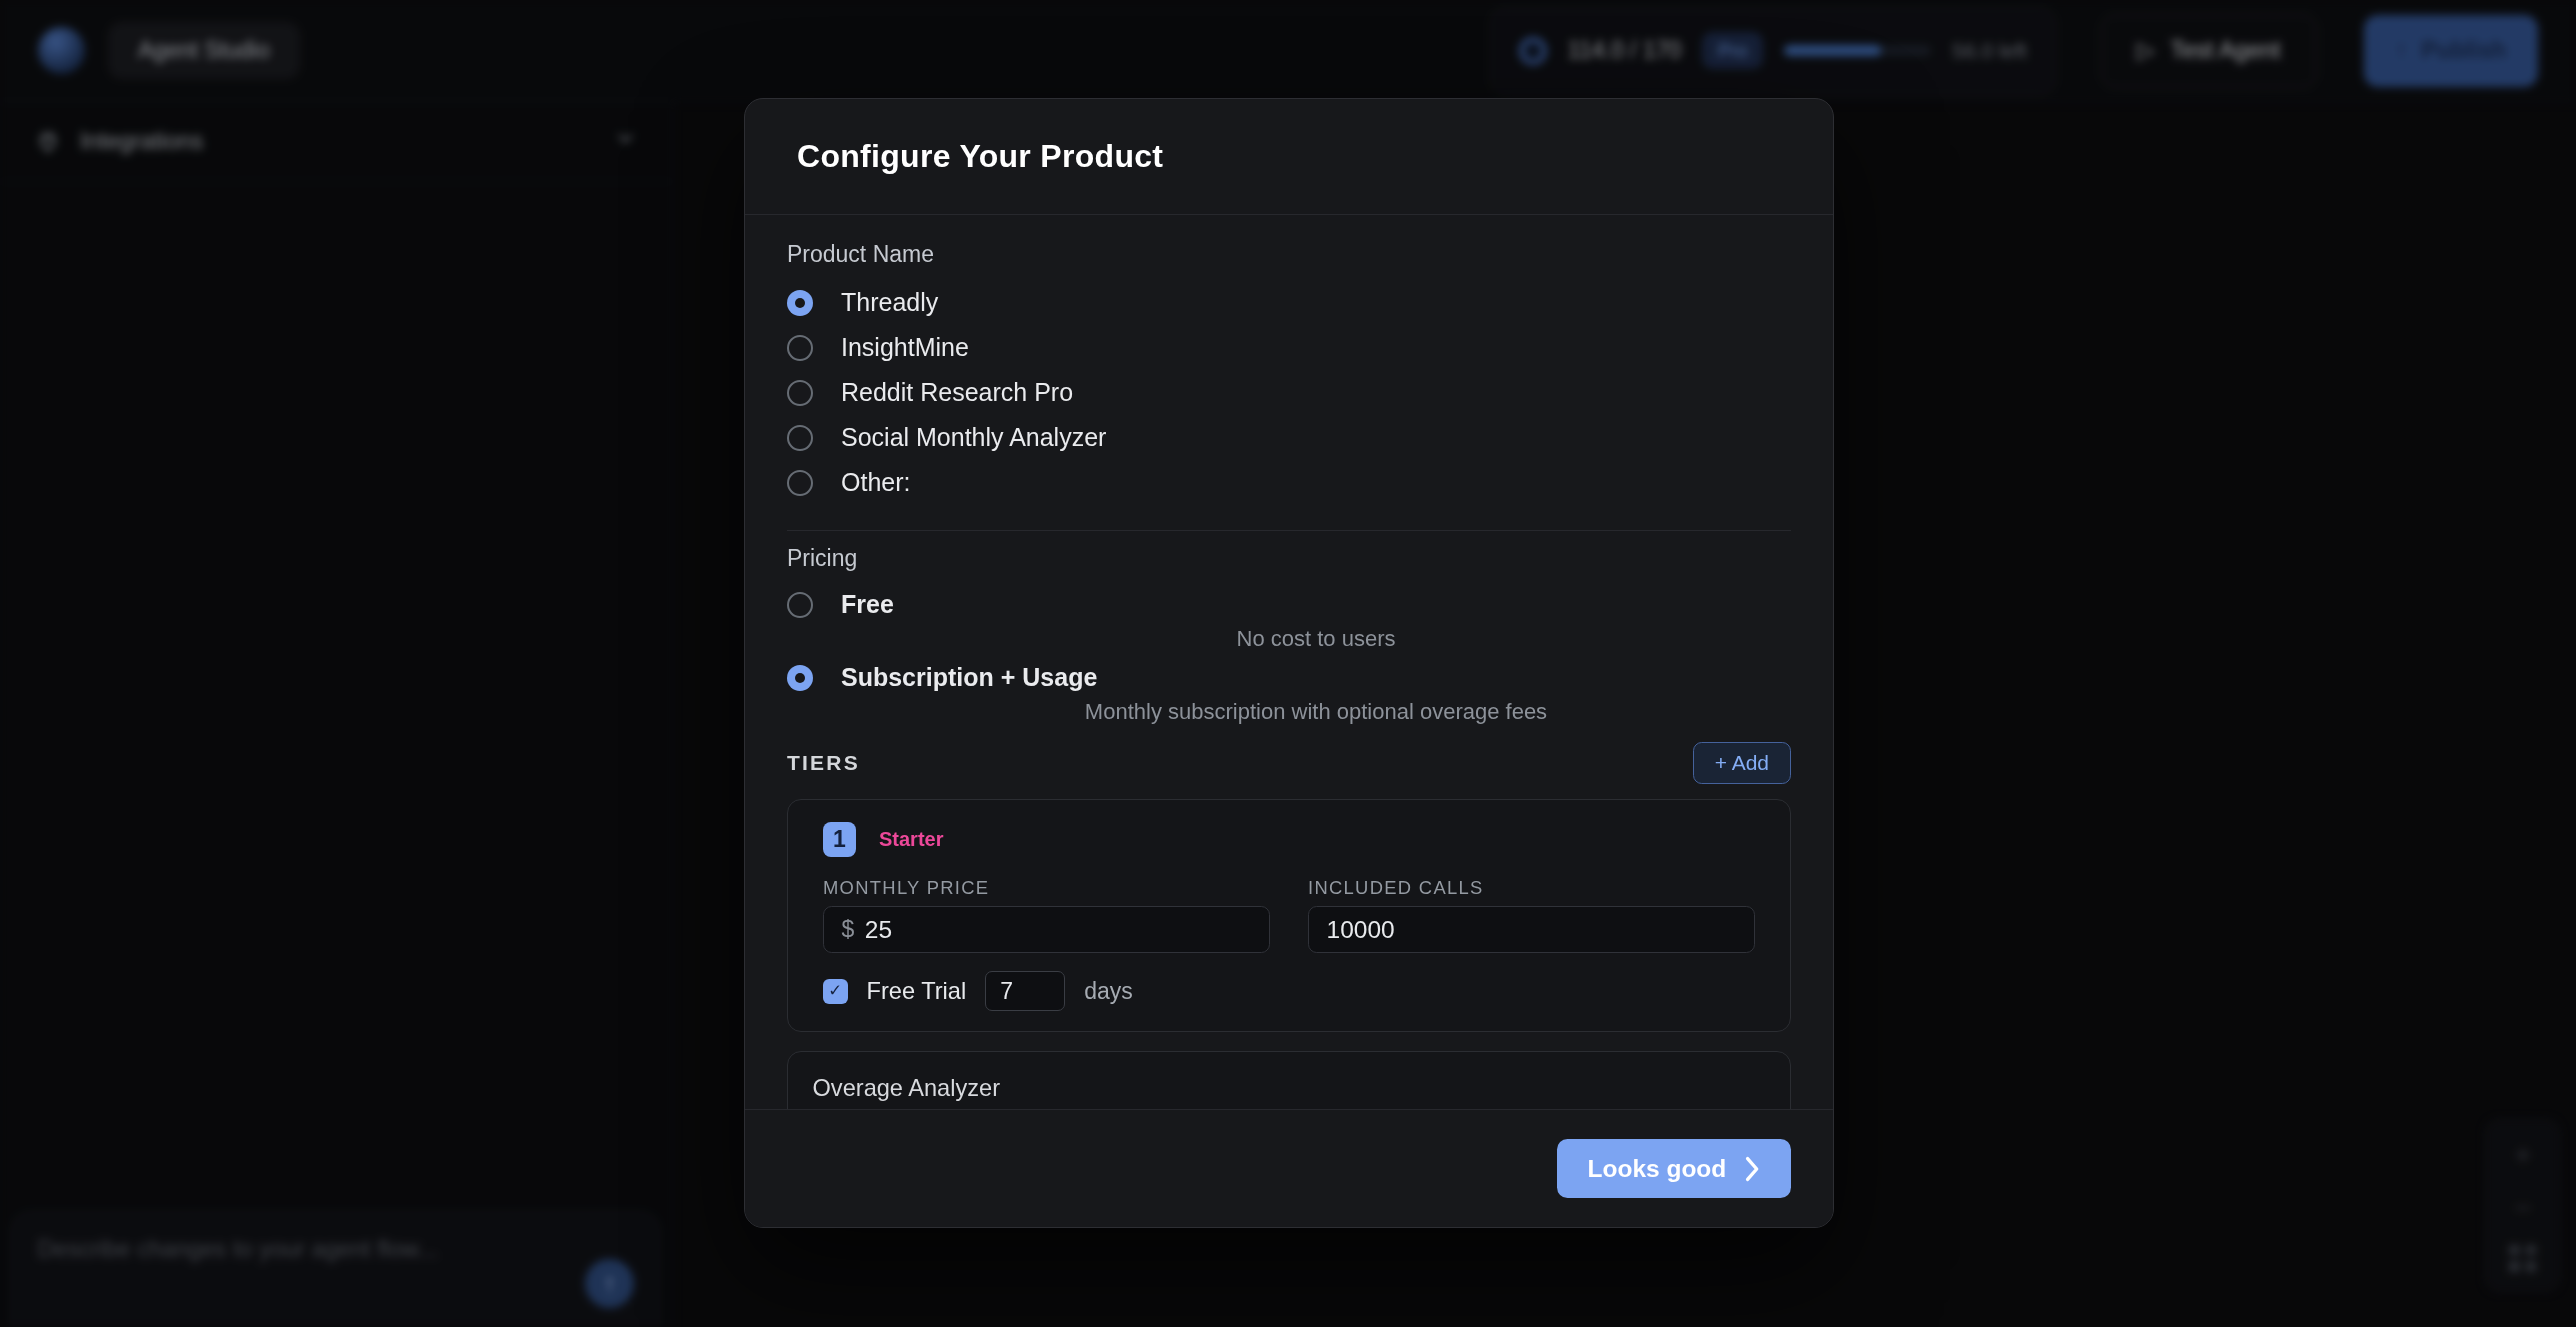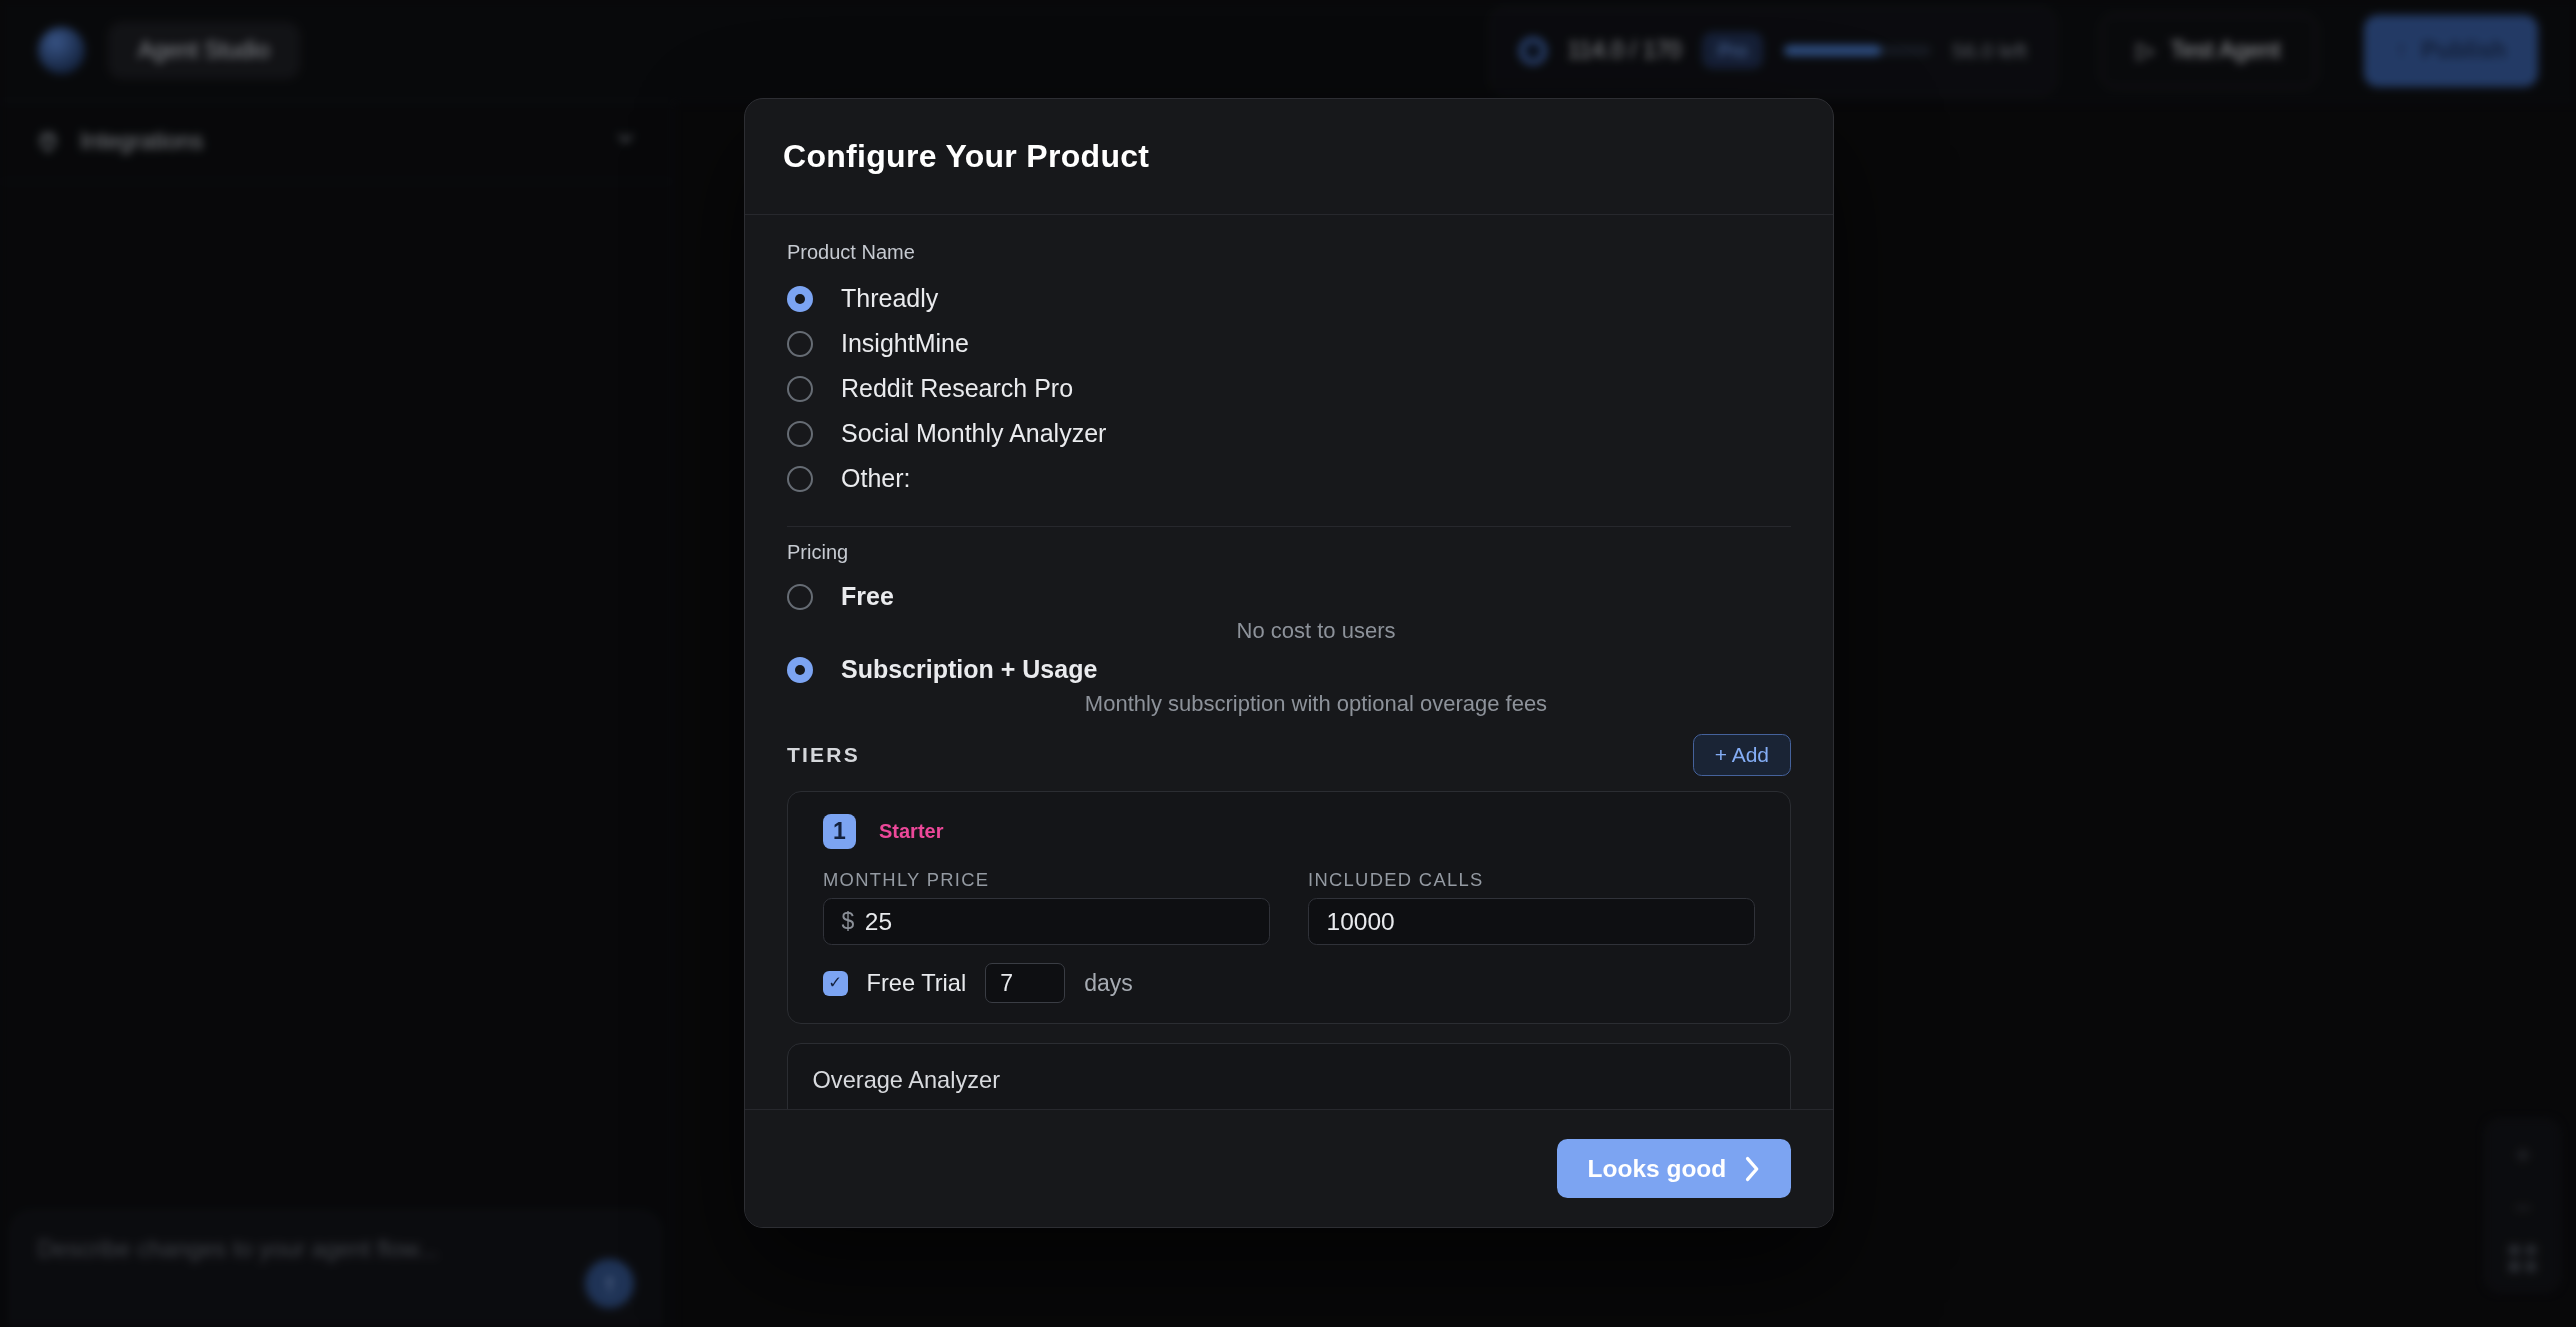--- a/index.html
+++ b/index.html
@@ -51,24 +51,24 @@
   .flow-controls{position:absolute;right:15.7px;bottom:35px;width:75px;height:173px;background:#0f1012;
     border:0.9px solid #1a1b1f;border-radius:14px;display:flex;flex-direction:column;align-items:center;
     justify-content:space-around;color:#41454c;font-size:28px;padding:8.7px 0;box-sizing:border-box;}
   .fit-ic{display:grid;grid-template-columns:10.5px 10.5px;grid-gap:6.1px;}
   .fit-ic span{width:10.5px;height:10.5px;background:#3a3e45;border-radius:1.7px;}
 
   
   .modal{position:absolute;left:744px;top:98px;width:1090px;height:1130px;z-index:5;
     background:#17181b;border:0.9px solid #2d2e33;border-radius:19px;
     box-shadow:0 44px 105px rgba(0,0,0,.65);display:flex;flex-direction:column;overflow:hidden;box-sizing:border-box;}
-  .m-head{height:115px;flex:none;border-bottom:0.9px solid #27282d;display:flex;align-items:center;padding:0 38px;}
+  .m-head{height:115px;flex:none;border-bottom:0.9px solid #27282d;display:flex;align-items:center;padding:0 52px;}
   .m-title{color:#ffffff;font-size:32px;font-weight:bold;letter-spacing:0.3px;}
   .m-body{flex:1;overflow:hidden;padding:26px 42px 0;box-sizing:border-box;}
-  .sec-label{color:#c6cad1;font-size:20px;margin-bottom:12.2px;}
+  .sec-label{color:#c6cad1;font-size:23px;margin-bottom:12.2px;}
   .radio-row{display:flex;align-items:center;gap:28px;height:45px;}
   .radio{width:26px;height:26px;border-radius:50%;border:2.6px solid #666c74;box-sizing:border-box;flex:none;position:relative;}
   .radio.on{border:none;background:#7ca4f2;}
   .radio.on::after{content:"";position:absolute;left:50%;top:50%;width:10.5px;height:10.5px;margin:-5.2px 0 0 -5.2px;
     border-radius:50%;background:#17181b;}
   .radio-label{color:#eaebee;font-size:25px;}
   .divider{height:0.9px;background:#27282d;margin:24.5px 0 14px;}
   .p-main{display:flex;align-items:center;gap:28px;height:42px;font-weight:bold;}
   .p-desc{margin-left:54px;color:#8d929a;font-size:22px;line-height:26px;margin-bottom:5.2px;text-align:center;}
   .tiers-row{display:flex;align-items:center;justify-content:space-between;margin-top:19px;height:38px;}

